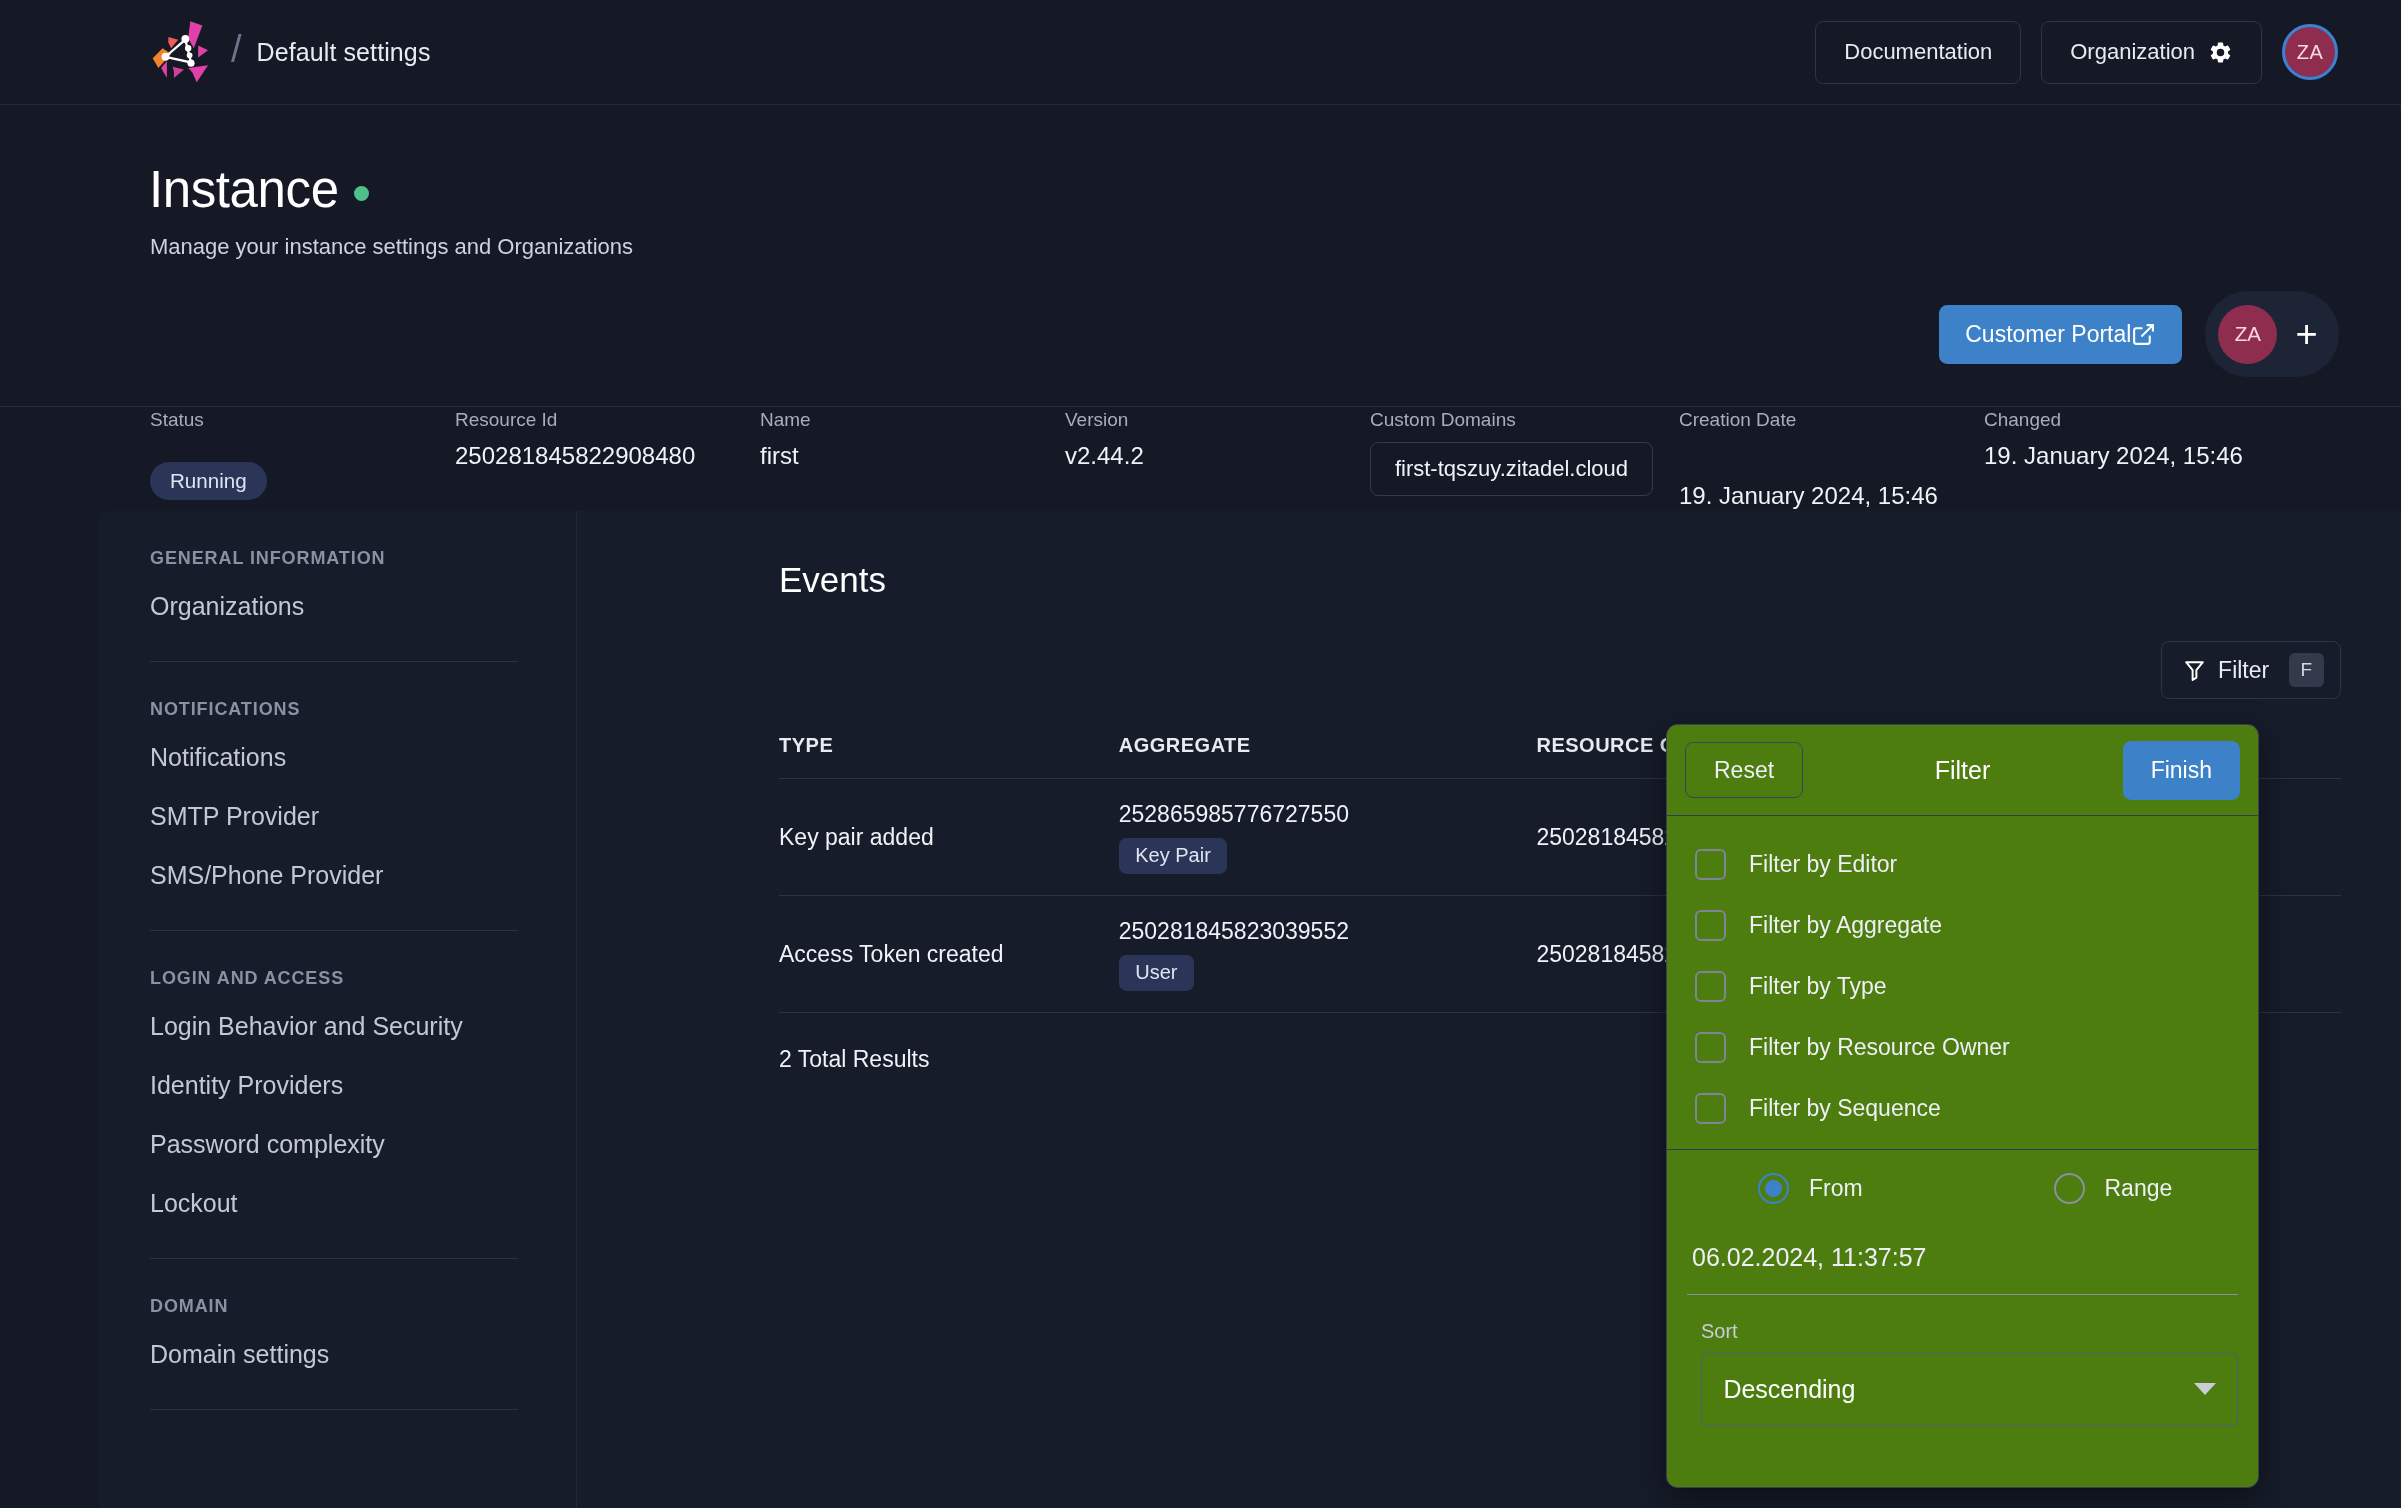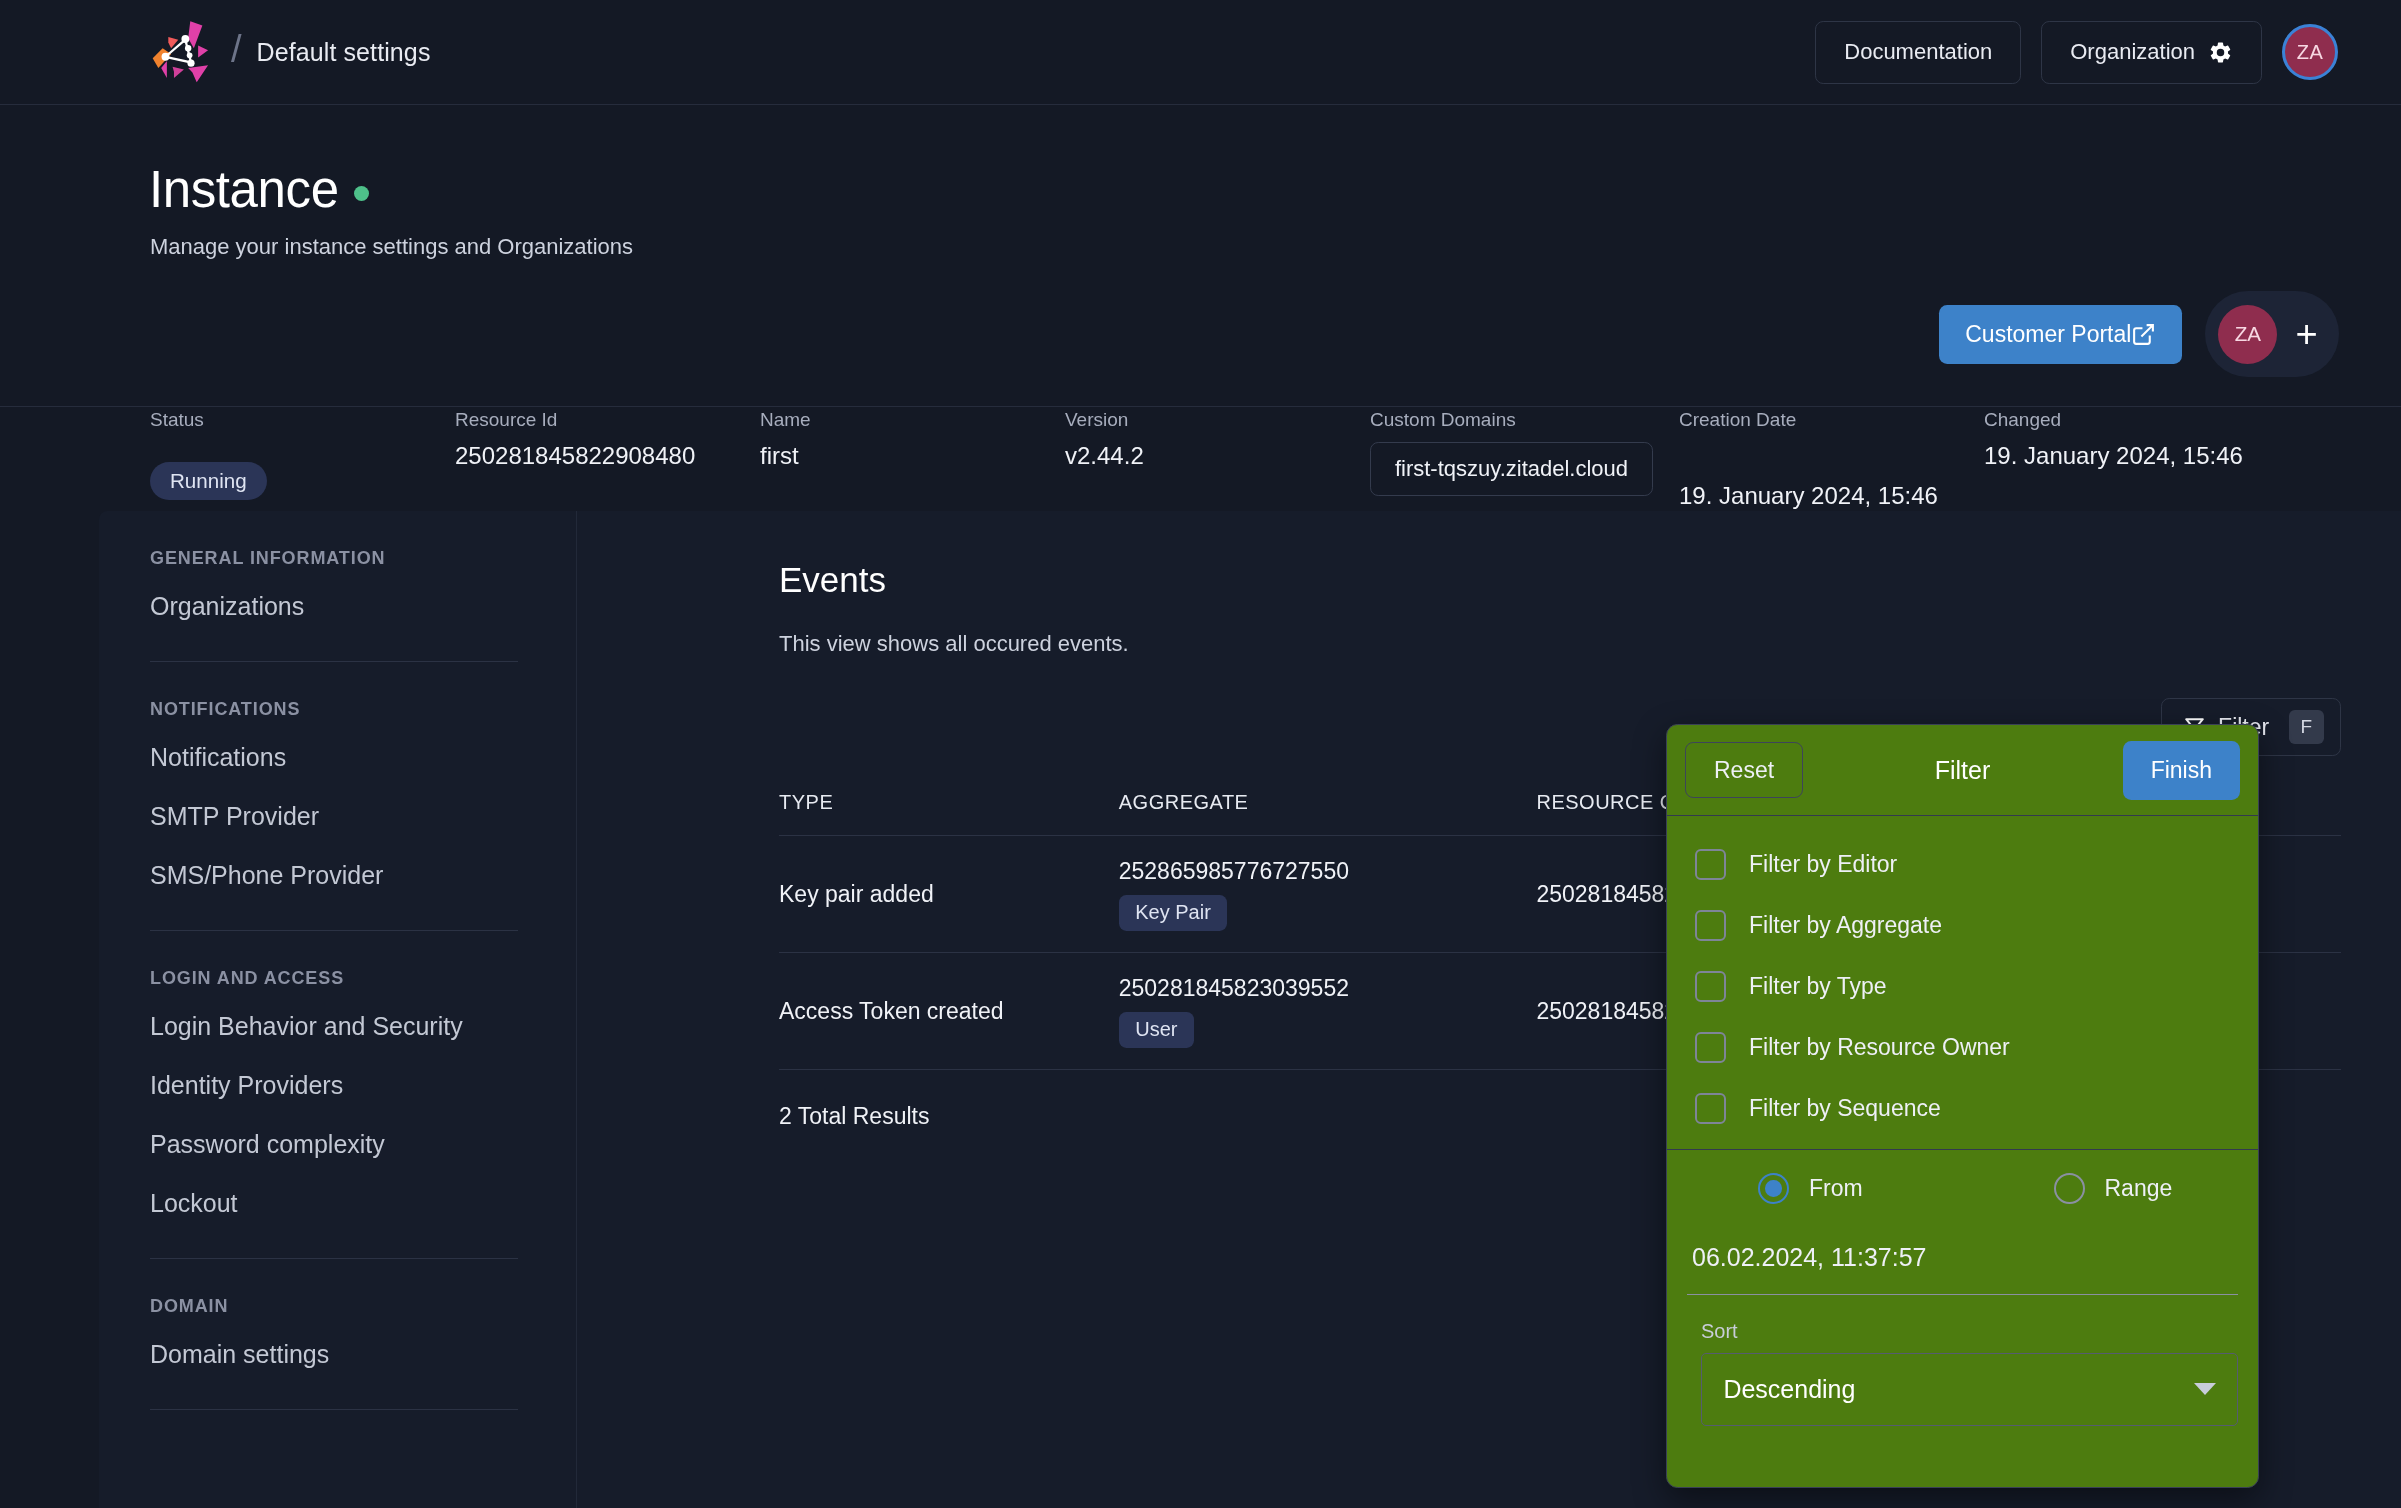--- a/index.html
+++ b/index.html
@@ -157,21 +157,21 @@
     display: flex; align-items: center; gap: 11.5px; cursor: pointer;
   }
   .kbd-badge {
     background: #333a4b; color: #d5d9e3; border-radius: 5.8px;
     font-size: 19px; padding: 5.8px 11.5px; margin-left: 8.2px;
   }
 
   table.events { width: 100%; border-collapse: collapse; margin-top: 35px; }
   table.events th {
     text-align: left; color: #e7eaf1; font-size: 20px;
-    font-weight: normal; letter-spacing: 0.5px;
+    font-weight: bold; letter-spacing: 0.5px;
     padding: 0 0 21.4px 0; border-bottom: 0.8px solid #2b3244; margin-left: 8px;
   }
   table.events td {
     color: #f0f2f7; font-size: 23px; vertical-align: middle;
     padding: 21.4px 0; border-bottom: 0.8px solid #2b3244;
   }
   .col-type  { width: 231px; }
   .col-agg   { width: 284px; }
   .col-owner { width: 284px; }
   .col-editor{ width: 115px; }
@@ -376,21 +376,20 @@
     <a class="nav-item">Lockout</a>
     <div class="nav-divider"></div>
 
     <div class="nav-group-label">DOMAIN</div>
     <a class="nav-item">Domain settings</a>
     <div class="nav-divider"></div>
   </nav>
 
   <section class="main">
     <h1 class="events-title">Events</h1>
-    <p class="events-sub">This view shows all occured events.</p>
 
     <div class="filter-bar">
       <button class="filter-btn">
         <svg width="25" height="25" viewBox="0 0 24 24">
           <path fill="none" stroke="#ffffff" stroke-width="1.9" stroke-linejoin="round" d="M4 4h16l-6.2 7.6v7.2L10.2 21v-9.4z"></path>
         </svg>
         <span>Filter</span>
         <span class="kbd-badge">F</span>
       </button>
     </div>

